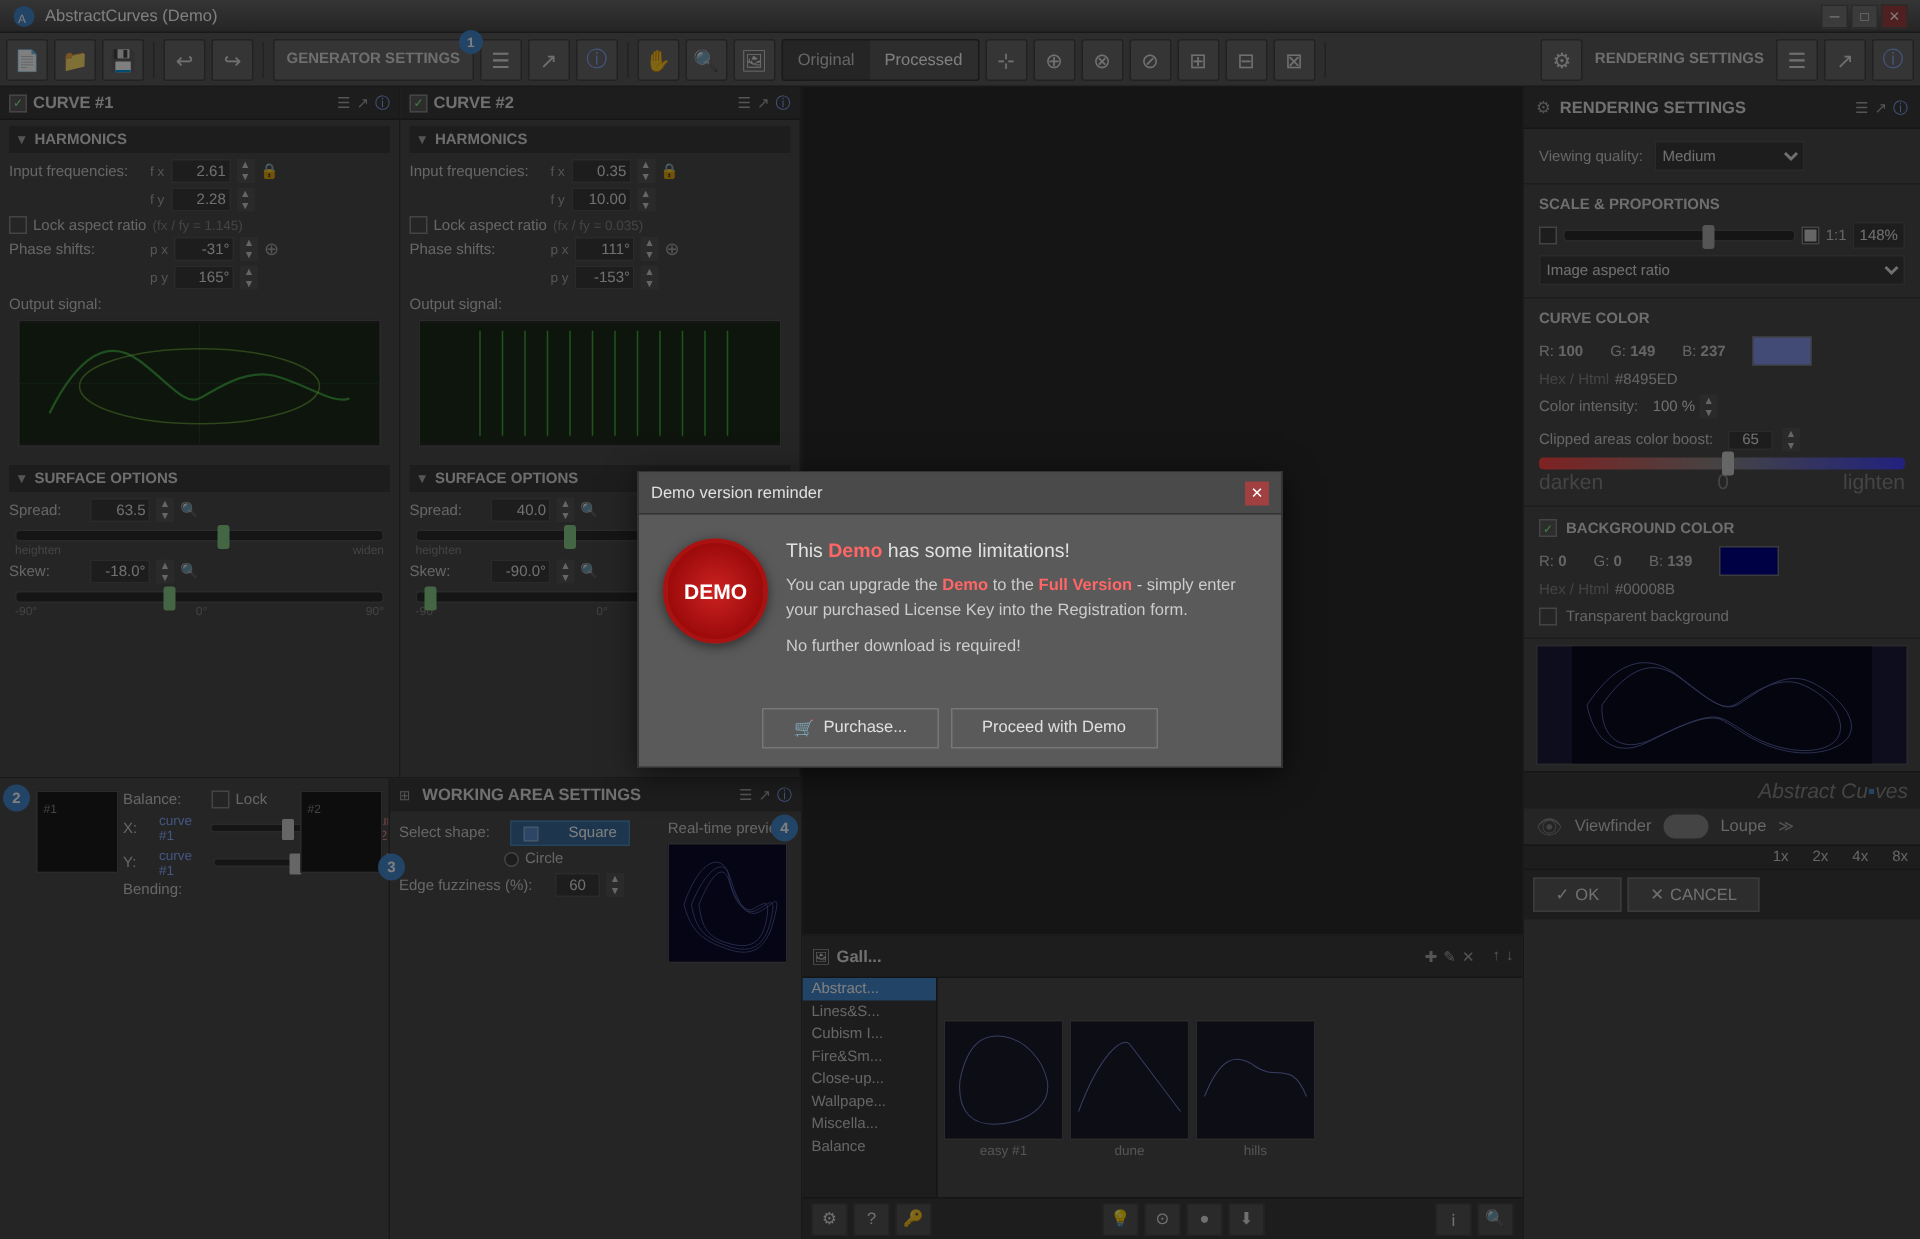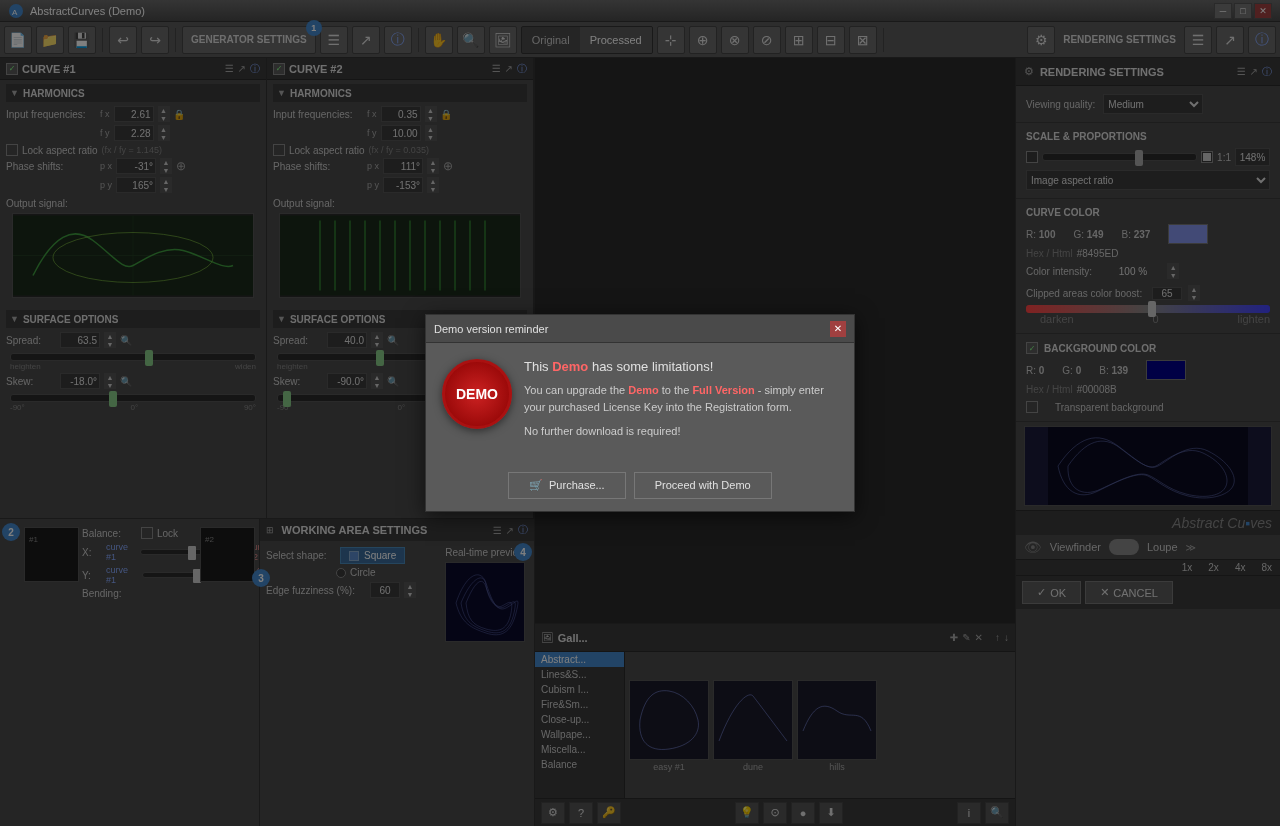--- a/index.html
+++ b/index.html
@@ -109,27 +109,27 @@
     }
     .right-title { font-size: 11px; font-weight: bold; color: #e0e0e0; flex: 1; }
     .right-section { padding: 8px 10px; border-bottom: 1px solid #3a3a3a; }
     .right-section-title { font-size: 10px; font-weight: bold; color: #ddd; margin-bottom: 6px; }
     .quality-select { width: 100px; height: 20px; background: #3a3a3a; border: 1px solid #555; color: #e0e0e0; font-size: 10px; }
     .scale-row { display: flex; align-items: center; gap: 4px; }
     .scale-input { width: 35px; height: 18px; background: #3a3a3a; border: 1px solid #555; color: #e0e0e0; font-size: 10px; text-align: center; }
     .aspect-select { width: 100%; height: 20px; background: #3a3a3a; border: 1px solid #555; color: #e0e0e0; font-size: 10px; margin-top: 4px; }
     .color-row { display: flex; align-items: center; gap: 18px; margin-bottom: 4px; }
     .color-swatch { width: 40px; height: 20px; border: 1px solid #777; cursor: pointer; }
-    .intensity-row { display: flex; align-items: center; gap: 20px; }
+    .intensity-row { display: flex; align-items: center; gap: 3px; }
     .intensity-val { font-size: 10px; color: #e0e0e0; width: 35px; text-align: right; }
     .boost-row { display: flex; align-items: center; gap: 6px; }
     .boost-label { font-size: 10px; color: #ccc; min-width: 120px; }
     .boost-val { font-size: 10px; color: #e0e0e0; width: 30px; background: #3a3a3a; border: 1px solid #555; text-align: center; }
     .darken-slider { flex: 1; height: 8px; background: linear-gradient(to right, #ff4444, #888, #4444ff); border-radius: 3px; position: relative; }
-    .darken-labels { display: flex; justify-content: space-between; font-size: 11px; color: #888; margin-left: 14px; }
+    .darken-labels { display: flex; justify-content: space-between; font-size: 14px; color: #888; }
     .bg-check-row { display: flex; align-items: center; gap: 6px; margin-bottom: 6px; }
     .viewfinder-row { display: flex; align-items: center; gap: 8px; padding: 4px 8px; }
     .toggle-switch { width: 30px; height: 16px; background: #888; border-radius: 8px; position: relative; cursor: pointer; }
 
     
     .zoom-bar { display: flex; justify-content: flex-end; gap: 16px; padding: 2px 8px; background: #3a3a3a; border-top: 1px solid #2a2a2a; }
     .zoom-btn { font-size: 10px; color: #ccc; cursor: pointer; }
 
     
     .bottom-bar {
@@ -563,21 +563,21 @@
             <span style="font-size:11px; font-weight:bold; color:#e0e0e0; flex:1;">WORKING AREA SETTINGS</span>
             <span class="panel-icon">☰</span>
             <span class="panel-icon">↗</span>
             <span class="panel-icon" style="color:#88aaff;">ⓘ</span>
           </div>
           <div style="display:flex; padding:6px;">
             <div style="flex:1;">
               <div class="row">
                 <span style="font-size:10px; color:#ccc; min-width:70px;">Select shape:</span>
 
-                <div style="background:#3a6a9a; border:1px solid #4a8abb; padding:2px 8px; display:flex; align-items:flex-end; gap:5px;">
+                <div style="background:#3a6a9a; border:1px solid #4a8abb; padding:2px 8px; display:flex; align-items:flex-end; gap:20px;">
                   <div style="width:10px; height:10px; border:1px solid #88aacc; background:#5a8acc;"></div>
                   <span style="font-size:10px; color:#fff;">Square</span>
                 </div>
               </div>
               <div class="row" style="padding-left:70px;">
                 <div style="display:flex; align-items:center; gap:4px;">
                   <div class="radio-dot"></div>
                   <span style="font-size:10px; color:#ccc;">Circle</span>
                 </div>
               </div>
@@ -780,21 +780,21 @@
           <span style="font-size:10px; color:#ccc;">R: <strong>0</strong></span>
           <span style="font-size:10px; color:#ccc;">G: <strong>0</strong></span>
           <span style="font-size:10px; color:#ccc;">B: <strong>139</strong></span>
           <div class="color-swatch" style="background:#00008B;"></div>
         </div>
         <div style="display:flex; align-items:center; gap:4px; margin-bottom:6px;">
           <span style="font-size:10px; color:#888;">Hex / Html</span>
           <span style="font-size:10px; color:#ccc;">#00008B</span>
         </div>
 
-        <div style="display:flex; align-items:center; gap:17px;">
+        <div style="display:flex; align-items:center; gap:6px;">
           <div class="checkbox"></div>
           <span style="font-size:10px; color:#ccc;">Transparent background</span>
         </div>
       </div>
 
       <div style="display:flex; padding:4px 8px; gap:8px;">
         <div style="flex:1; background:#1a1a3a; border:1px solid #555; height:80px; overflow:hidden; display:flex; align-items:center; justify-content:center;">
           <svg width="100%" height="80" viewBox="0 0 200 80">
             <rect width="200" height="80" fill="#0a0a20"></rect>
             <g stroke="#8495ED" stroke-width="0.6" fill="none" opacity="0.7">

